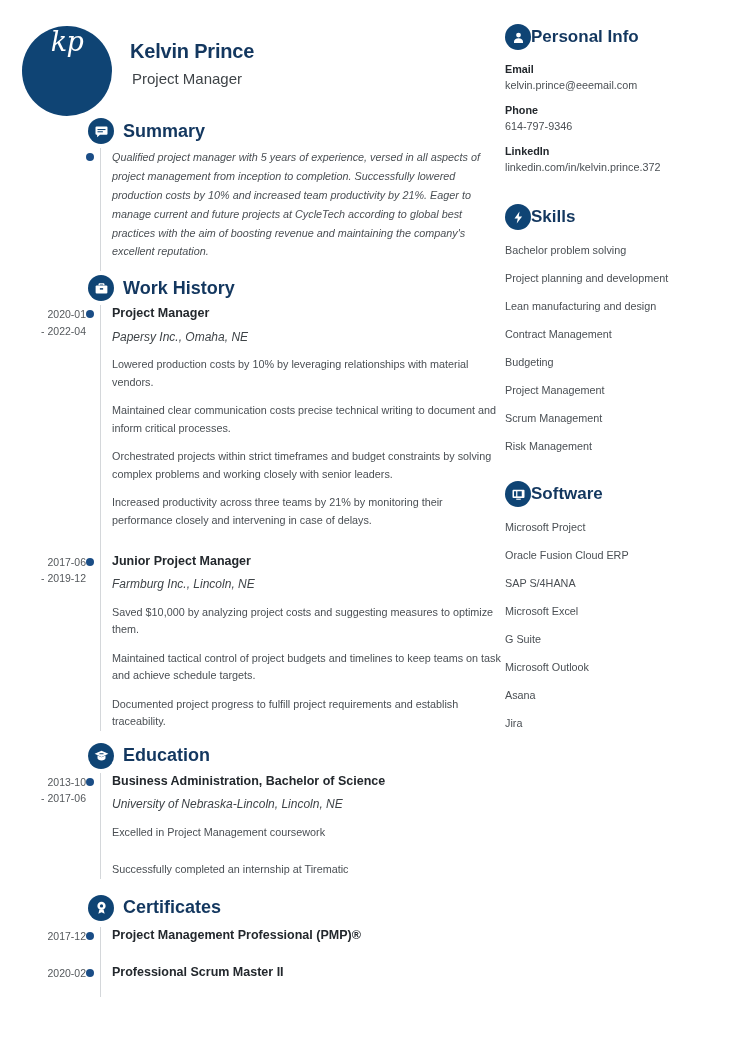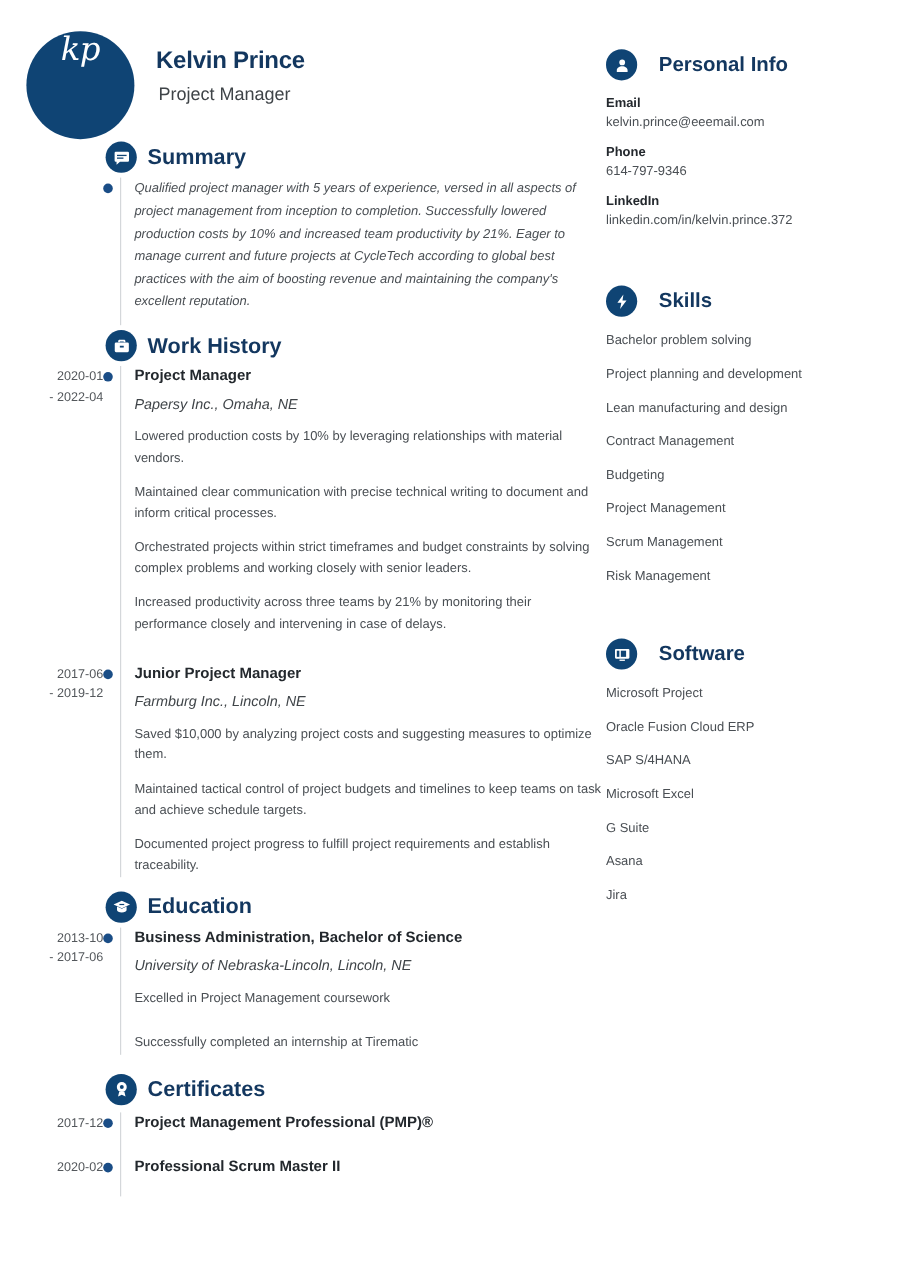--- a/index.html
+++ b/index.html
@@ -177,23 +177,22 @@
 
   
   .right-col {
     width: 245px;
     padding-top: 24px;
     padding-right: 14px;
   }
   .side-head {
     display: flex;
     align-items: center;
-    gap: 18px;
+    gap: 0;
     margin-bottom: 13px;
-    margin-top: 17px;
   }
   .side-title {
     font-size: 17px;
     font-weight: bold;
     color: #13375f;
   }
   .info-group { margin-bottom: 13px; }
   .info-label {
     font-size: 10.8px;
     font-weight: bold;
@@ -275,21 +274,21 @@
           <div>2020-01</div>
           <div>- 2022-04</div>
         </div>
         <div class="entry-gap">
           <span class="dot"></span>
         </div>
         <div class="entry-body">
           <div class="entry-role">Project Manager</div>
           <div class="entry-org">Papersy Inc., Omaha, NE</div>
           <div class="bullet-p">Lowered production costs by 10% by leveraging relationships with material vendors.</div>
-          <div class="bullet-p">Maintained clear communication with precise technical writing to document and inform critical processes.</div>
+          <div class="bullet-p">Maintained clear communication costs precise technical writing to document and inform critical processes.</div>
           <div class="bullet-p">Orchestrated projects within strict timeframes and budget constraints by solving complex problems and working closely with senior leaders.</div>
           <div class="bullet-p">Increased productivity across three teams by 21% by monitoring their performance closely and intervening in case of delays.</div>
         </div>
       </div>
 
       <div class="spacer-24"></div>
 
       <div class="entry">
         <div class="entry-dates">
           <div>2017-06</div>
@@ -435,18 +434,19 @@
           </svg>
       </span>
       <span class="side-title">Software</span>
     </div>
     <ul class="side-list">
       <li>Microsoft Project</li>
       <li>Oracle Fusion Cloud ERP</li>
       <li>SAP S/4HANA</li>
       <li>Microsoft Excel</li>
       <li>G Suite</li>
+      <li>Microsoft Outlook</li>
       <li>Asana</li>
       <li>Jira</li>
     </ul>
 
   </div>
 </div>
 
 </body></html>

